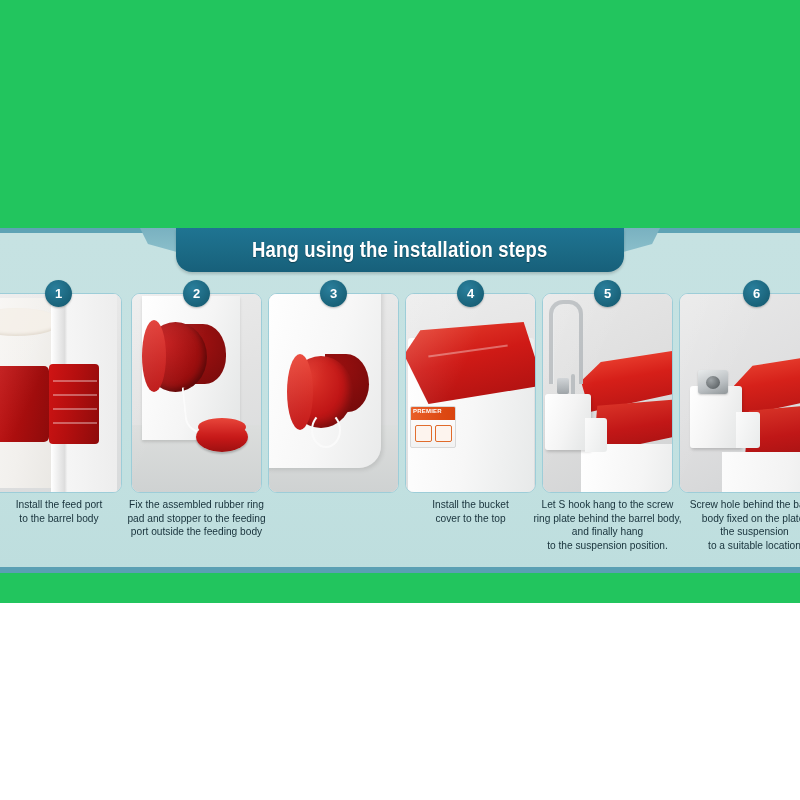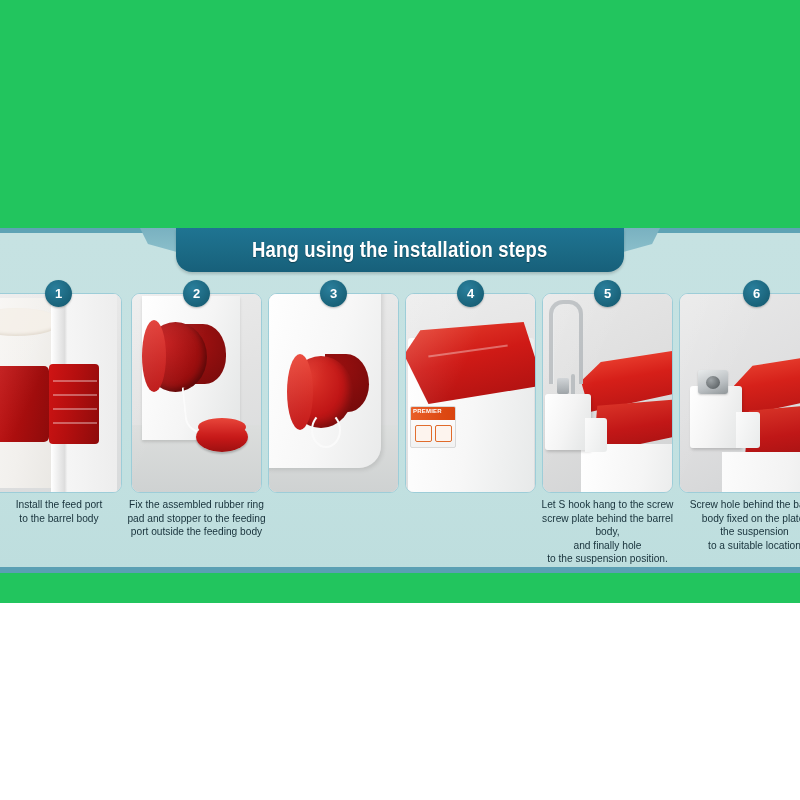--- a/index.html
+++ b/index.html
@@ -288,42 +288,46 @@
           <div class="s4-label">
             <div class="s4-label-bar"></div>
             <div class="s4-label-txt">PREMIER</div>
             <div class="s4-label-sq" style="left:4px;"></div>
             <div class="s4-label-sq" style="left:24px;"></div>
           </div>
           <div class="gloss"></div>
         </div>
       </div>
       <div class="badge" style="left:52px;">4</div>
+      <div class="caption" style="left:-6px;width:143px;">
+        <div>Install the bucket</div>
+        <div>cover to the top</div>
+      </div>
     </div>
 
     <div class="step" style="left:542px;width:131px;">
       <div class="card">
         <div class="scene">
           <div class="s5-wall"></div>
           <div class="s5-lid"></div>
           <div class="s5-lid2"></div>
           <div class="s5-barrel"></div>
           <div class="s5-hook"></div>
           <div class="s5-hook-tail"></div>
           <div class="s5-bracket"></div>
           <div class="s5-bracket-lip"></div>
           <div class="s5-screw"></div>
           <div class="gloss"></div>
         </div>
       </div>
       <div class="badge" style="left:52px;">5</div>
       <div class="caption" style="left:-12px;width:155px;">
         <div>Let S hook hang to the screw</div>
-        <div>screw plate behind the barrel body,</div>
-        <div>and finally hole</div>
+        <div>ring plate behind the barrel body,</div>
+        <div>and finally hang</div>
         <div>to the suspension position.</div>
       </div>
     </div>
 
     <div class="step" style="left:679px;width:137px;">
       <div class="card">
         <div class="scene">
           <div class="s6-wall"></div>
           <div class="s6-lid"></div>
           <div class="s6-lid2"></div>

